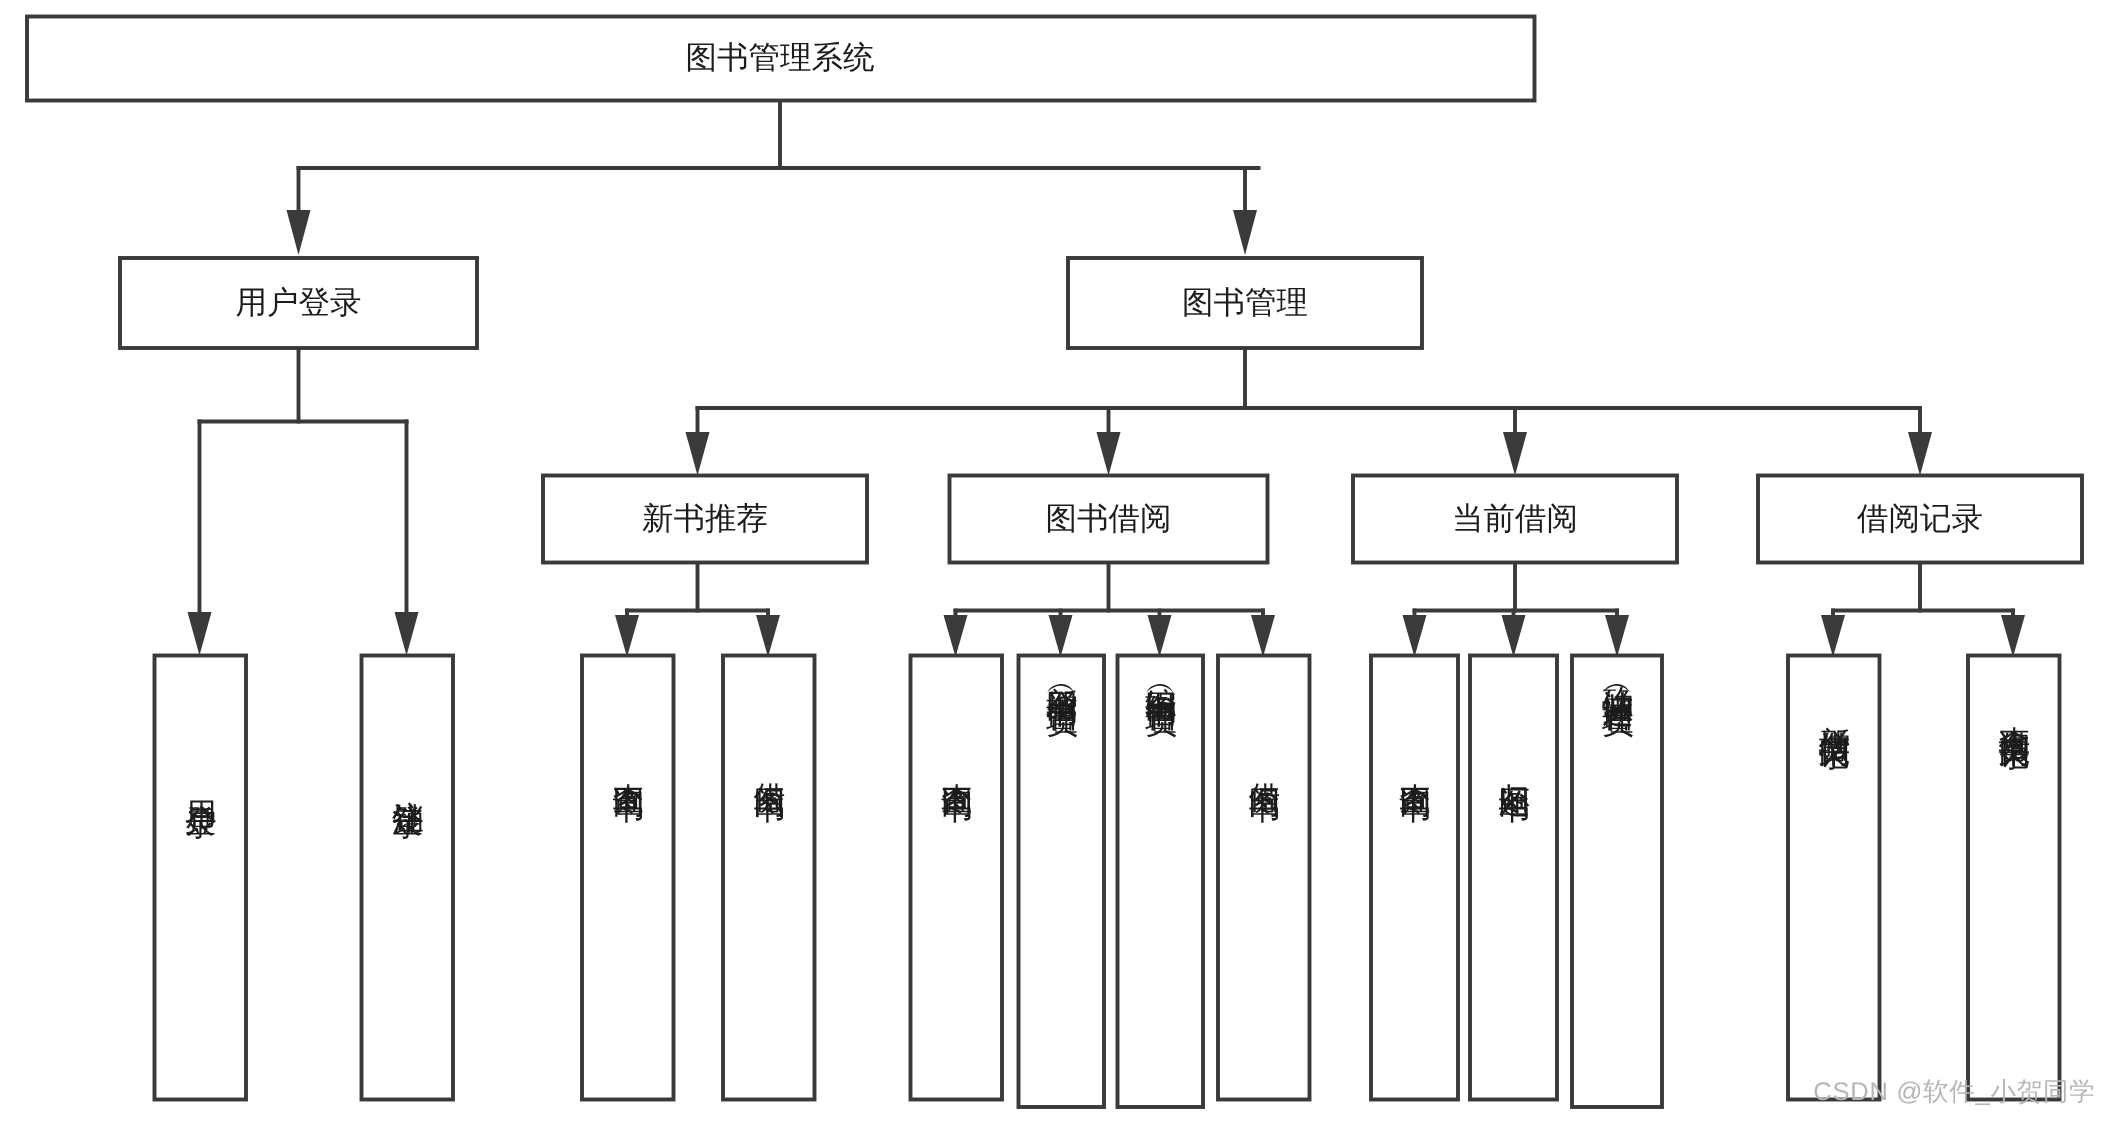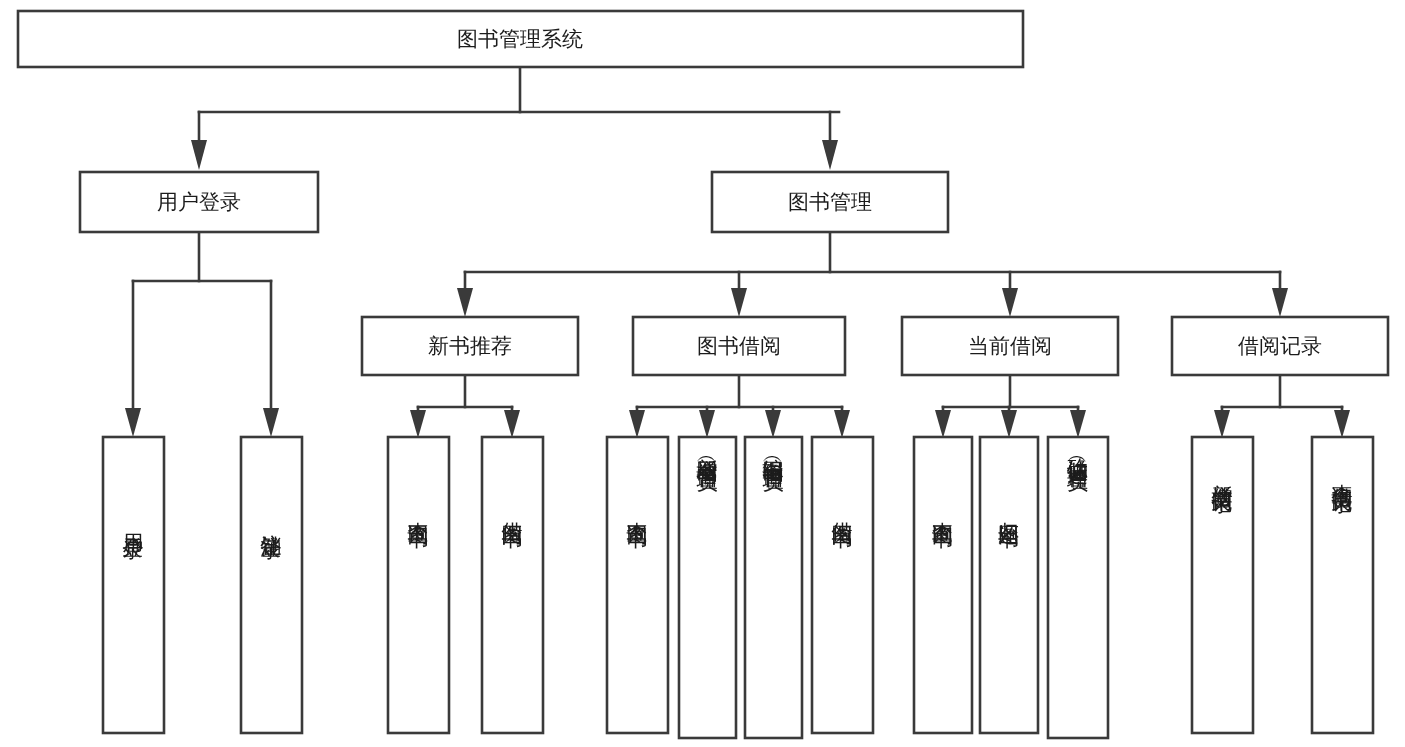--- a/index.html
+++ b/index.html
@@ -235,14 +235,15 @@
     <span class="node-label-v">确认归还（管理员）</span>
   </div>
 
   <div class="vlabel-wrap" style="left:1192px; top:437px; width:61px; height:296px; padding-top:30px;">
     <span class="node-label-v">新增借阅记录</span>
   </div>
   <div class="vlabel-wrap" style="left:1312px; top:437px; width:61px; height:296px; padding-top:30px;">
     <span class="node-label-v">查询借阅记录</span>
   </div>
 
+  <div class="watermark">CSDN @软件_小贺同学</div>
 
 </div>
 
 </body></html>

